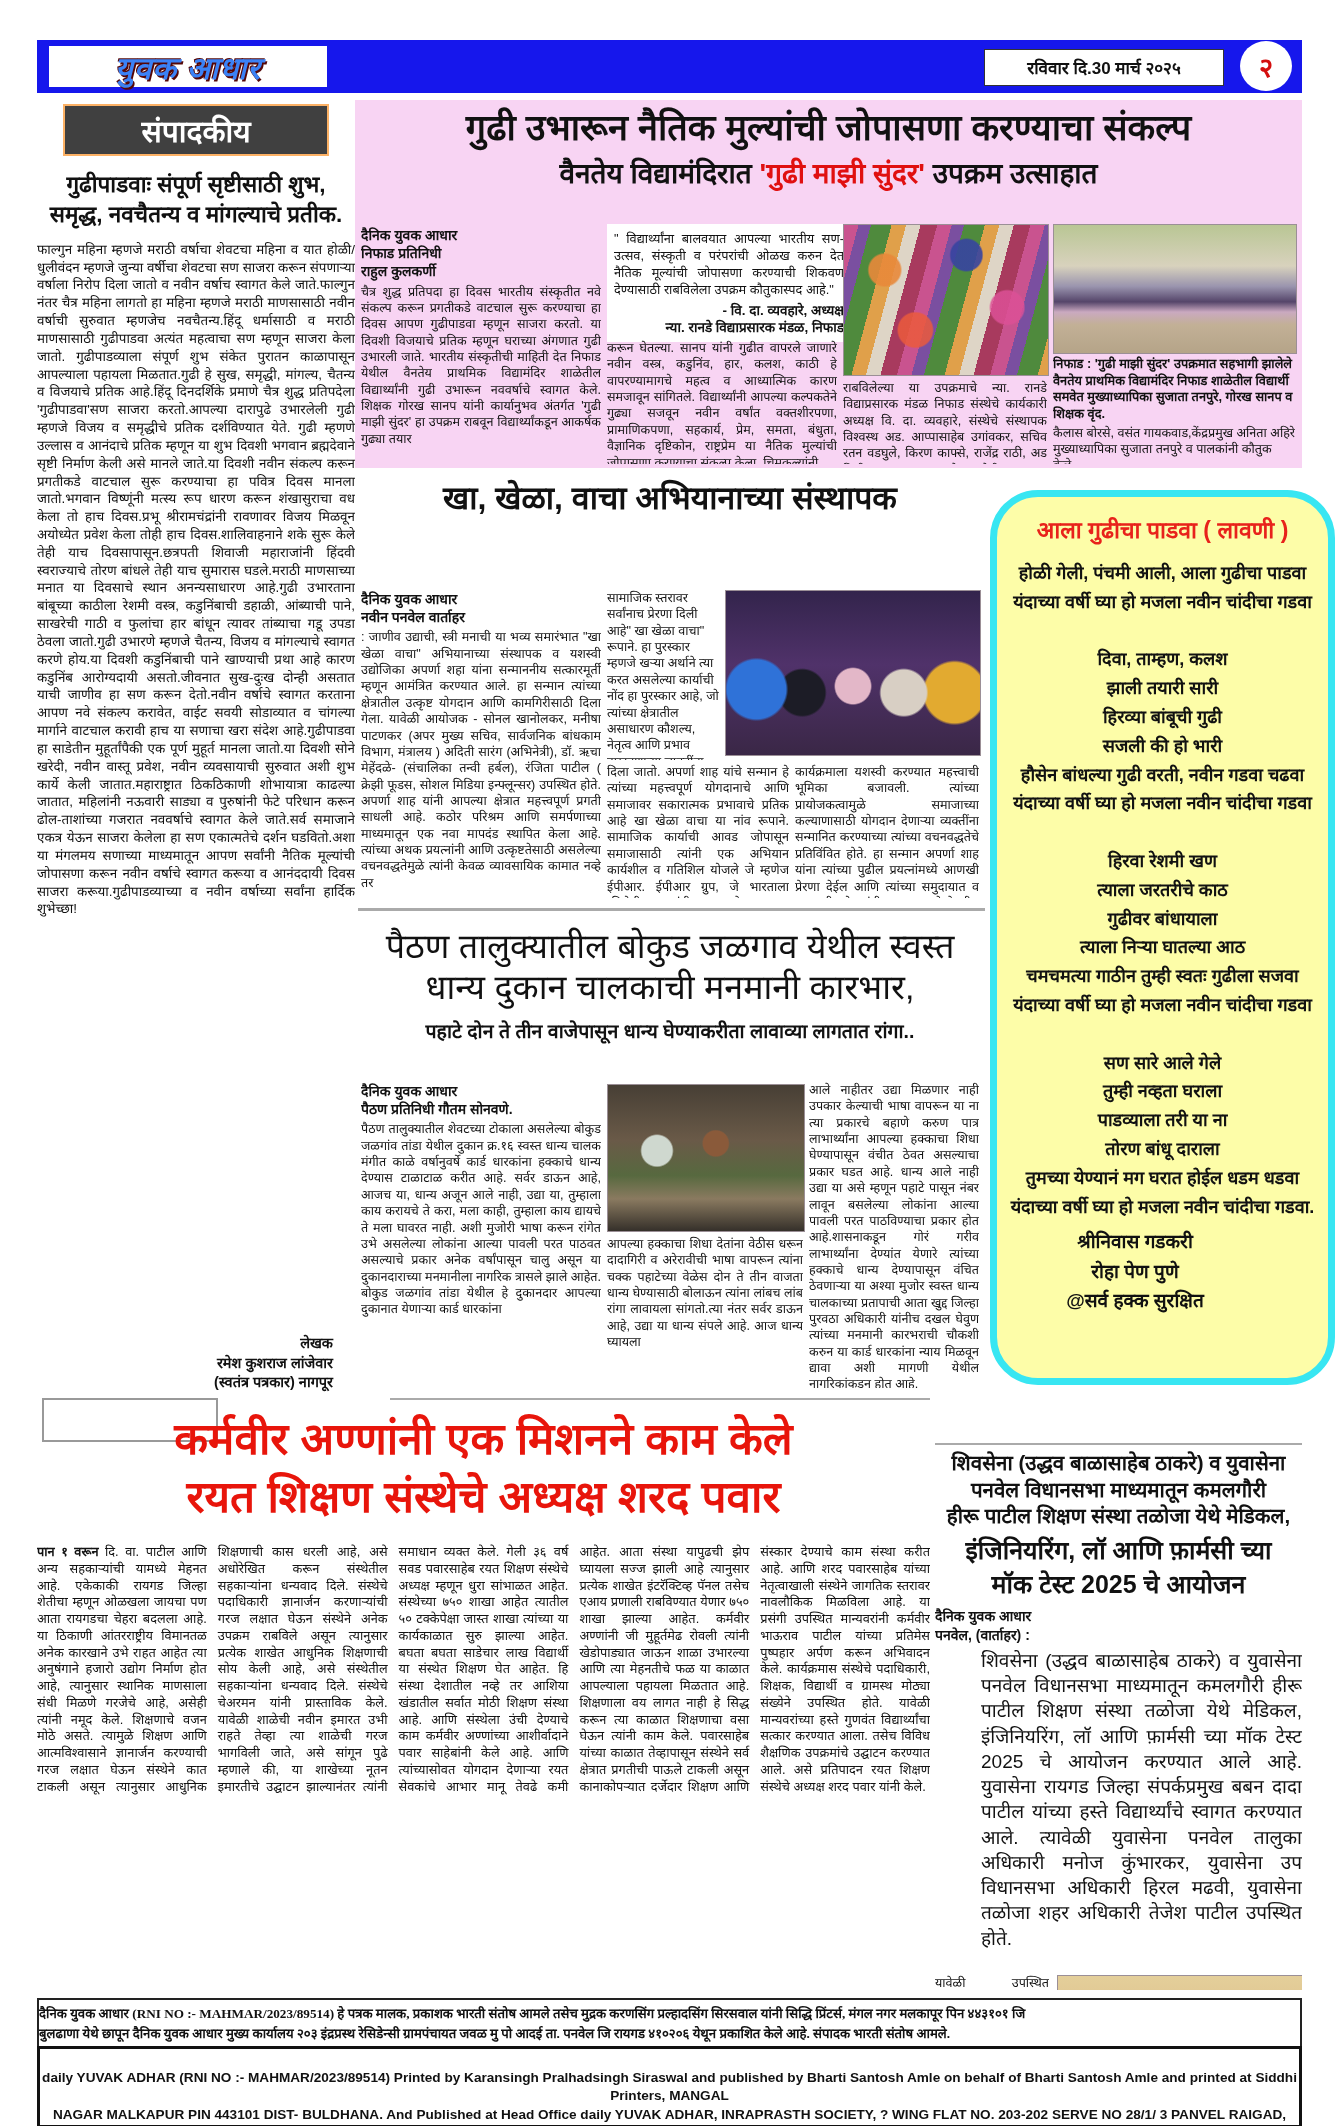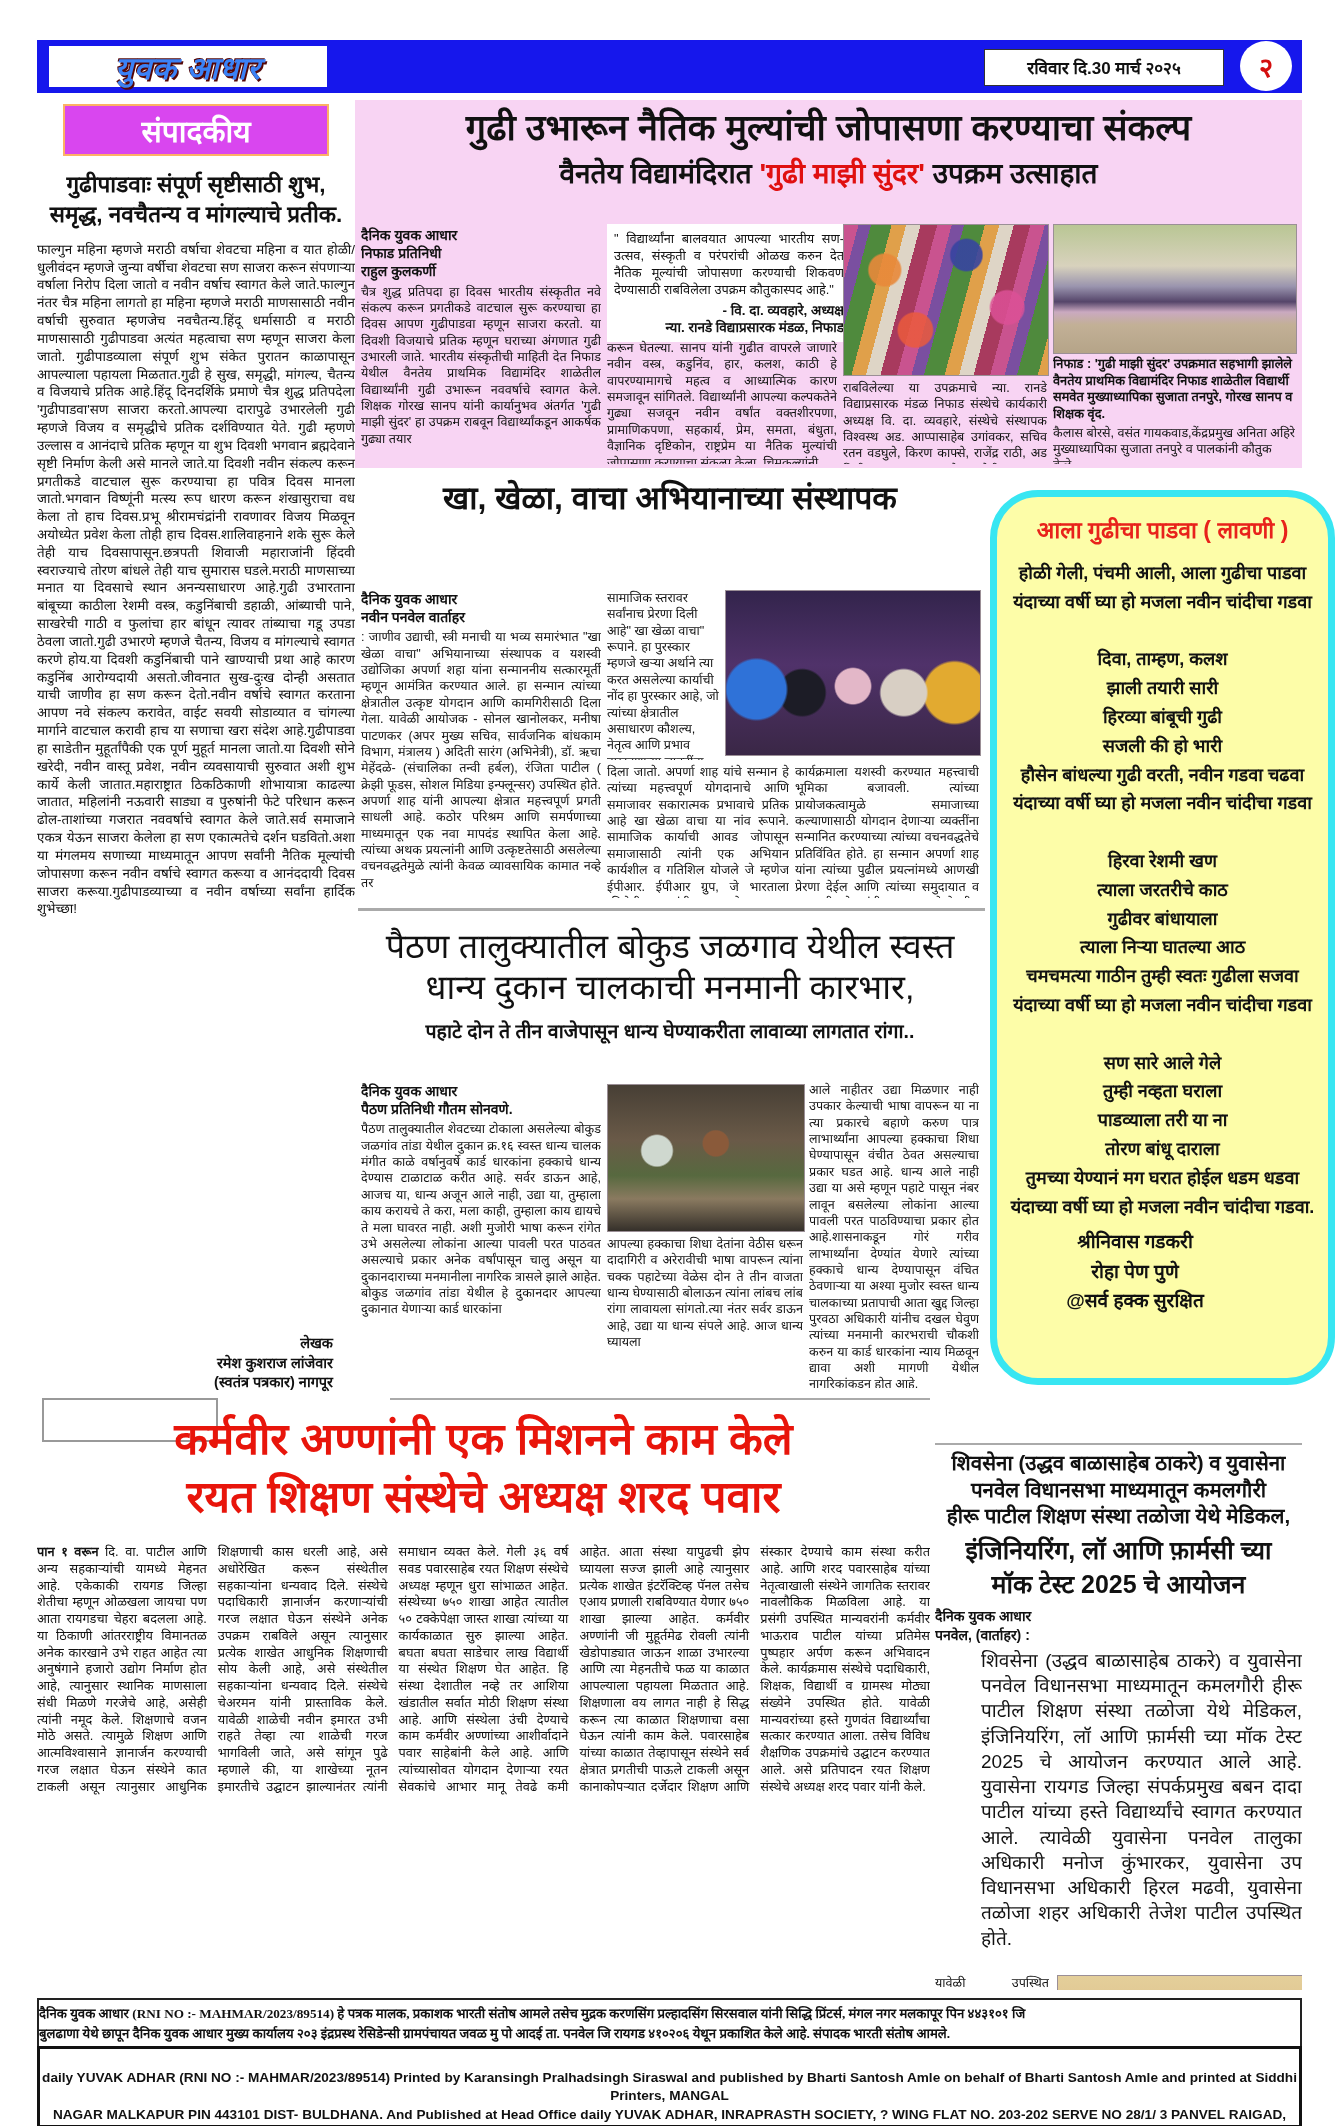--- a/index.html
+++ b/index.html
@@ -14,21 +14,21 @@
   .logo-box{position:absolute;left:12px;top:6px;width:278px;height:41px;background:#fff;
             display:flex;align-items:center;justify-content:center;}
   .logo-text{font-size:31px;font-weight:900;font-style:italic;color:#3b82f6;letter-spacing:1px;
              text-shadow:1.5px 1.5px 0 #540606,-1px -1px 0 #540606;}
   .date-box{position:absolute;right:78px;top:9px;width:238px;height:35px;background:#fff;border:1px solid #333;
             display:flex;align-items:center;justify-content:center;font-weight:700;font-size:17px;}
   .page-circle{position:absolute;right:10px;top:1px;width:52px;height:50px;background:#fff;border-radius:50%;
                display:flex;align-items:center;justify-content:center;color:#d40f0f;font-size:27px;font-weight:900;}
 
   
-  .ed-header{width:262px;height:48px;margin:4px auto 0 auto;background:#d946ef;border:2px solid #fcb165;
+  .ed-header{width:262px;height:48px;margin:4px auto 0 auto;background:#404040;border:2px solid #fcb165;
              display:flex;align-items:center;justify-content:center;color:#fff;font-size:30px;font-weight:800;}
   .ed-headline{margin-top:14px;font-size:22.5px;font-weight:800;line-height:1.35;text-align:center;}
   .ed-body{margin-top:10px;font-size:13.4px;line-height:1.33;height:1032px;overflow:hidden;text-align:justify;}
   .ed-author{position:absolute;bottom:2px;right:22px;text-align:right;font-weight:800;font-size:14.5px;line-height:1.35;}
 
   
   .art1{background:#f8d4f3;}
   .h1-main{font-size:36px;font-weight:900;text-align:center;padding-top:7px;line-height:1.15;}
   .h1-sub{font-size:28px;font-weight:800;text-align:center;margin-top:5px;}
   .hl-red{color:#e01010;}

